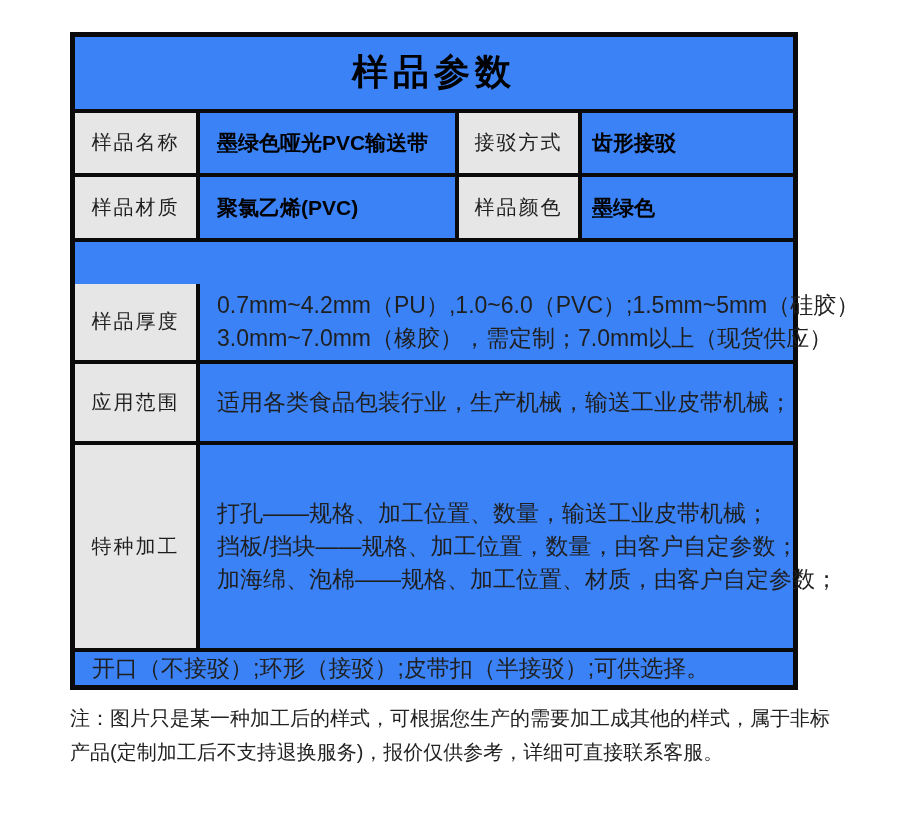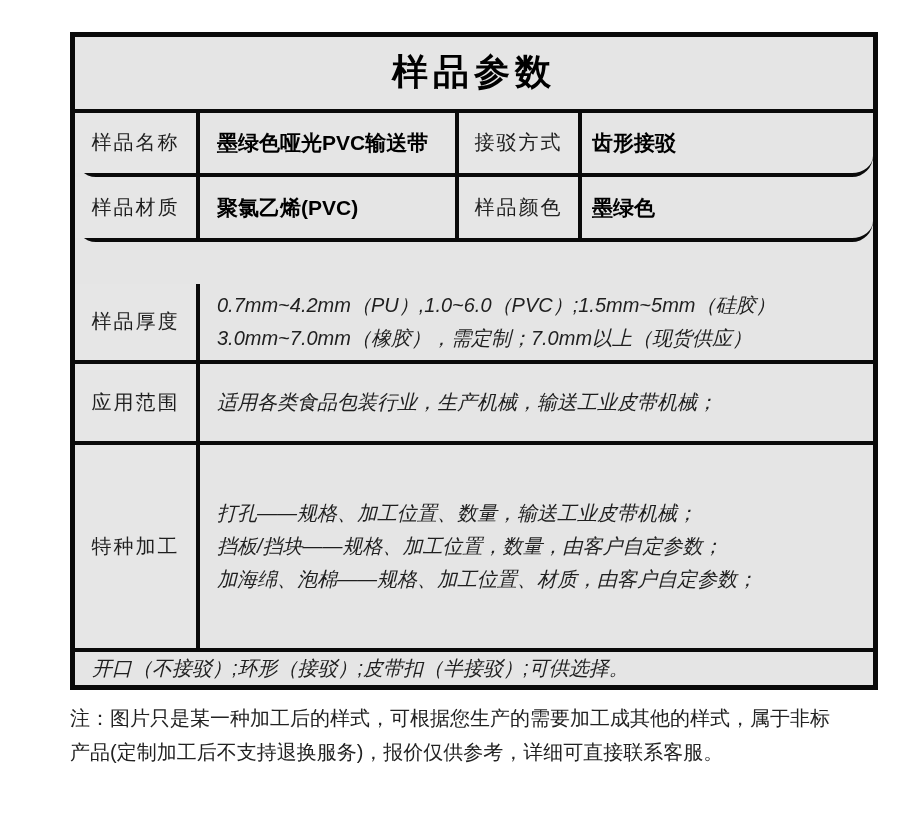--- a/index.html
+++ b/index.html
@@ -8,43 +8,43 @@
     background: #ffffff;
     font-family: "Liberation Sans", "DejaVu Sans", sans-serif;
     color: #1a1a1a;
     overflow: hidden;
   }
   .page { position: relative; width: 900px; height: 815px; background: #ffffff; }
 
   .spec-table {
     position: absolute;
     left: 70px; top: 32px;
-    width: 808px; height: 658px;
+    width: 728px; height: 658px;
     border: 5px solid #0a0a0a;
     display: flex;
     flex-direction: column;
-    background: #e5e5e5;
+    background: #3b82f6;
   }
 
   .t-row { display: flex; flex-direction: row; border-bottom: 4px solid #0a0a0a; }
   .t-row:last-child { border-bottom: none; flex: 1; }
 
   .title-row {
     height: 76px;
     align-items: center;
     justify-content: center;
   }
   .table-title {
     font-size: 36px;
     font-weight: bold;
     letter-spacing: 5px;
     color: #000000;
   }
 
-  .row-h1 { height: 65px; border-radius: 21px; }
+  .row-h1 { height: 65px; }
   .row-h3 { height: 80px; margin-top: 42px; }
   .row-h4 { height: 82px; }
   .row-h5 { height: 208px; }
 
   .cell { display: flex; align-items: center; }
 
   .cell-label {
     width: 125px;
     background: #e6e6e6;
     border-right: 4px solid #0a0a0a;
@@ -63,24 +63,23 @@
   .cell-v1 { width: 259px; border-right: 4px solid #0a0a0a; flex: none; }
   .cell-l2 { width: 123px; }
   .cell-v2 { flex: 1; padding-left: 10px; }
 
   .cell-text {
     flex: 1;
     display: flex;
     flex-direction: column;
     justify-content: center;
     padding-left: 17px;
-    font-size: 20px;
+    font-size: 23px;
     line-height: 33px;
     color: #1f1f1f;
-    font-style: italic;
   }
   .cell-text .line { white-space: nowrap; }
 
   .footnote {
     position: absolute;
     left: 70px; top: 701px;
     width: 790px;
     font-size: 20px;
     line-height: 34px;
     color: #222222;

